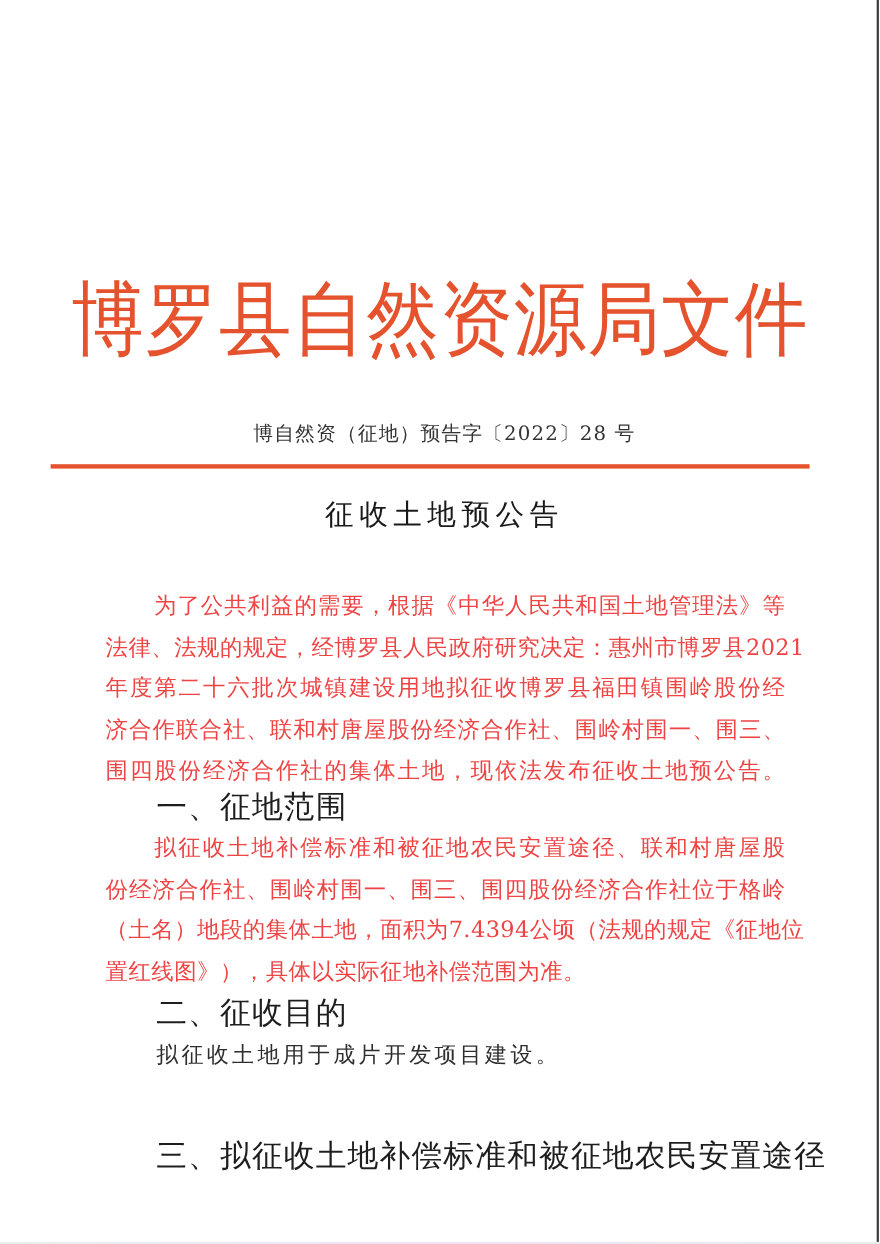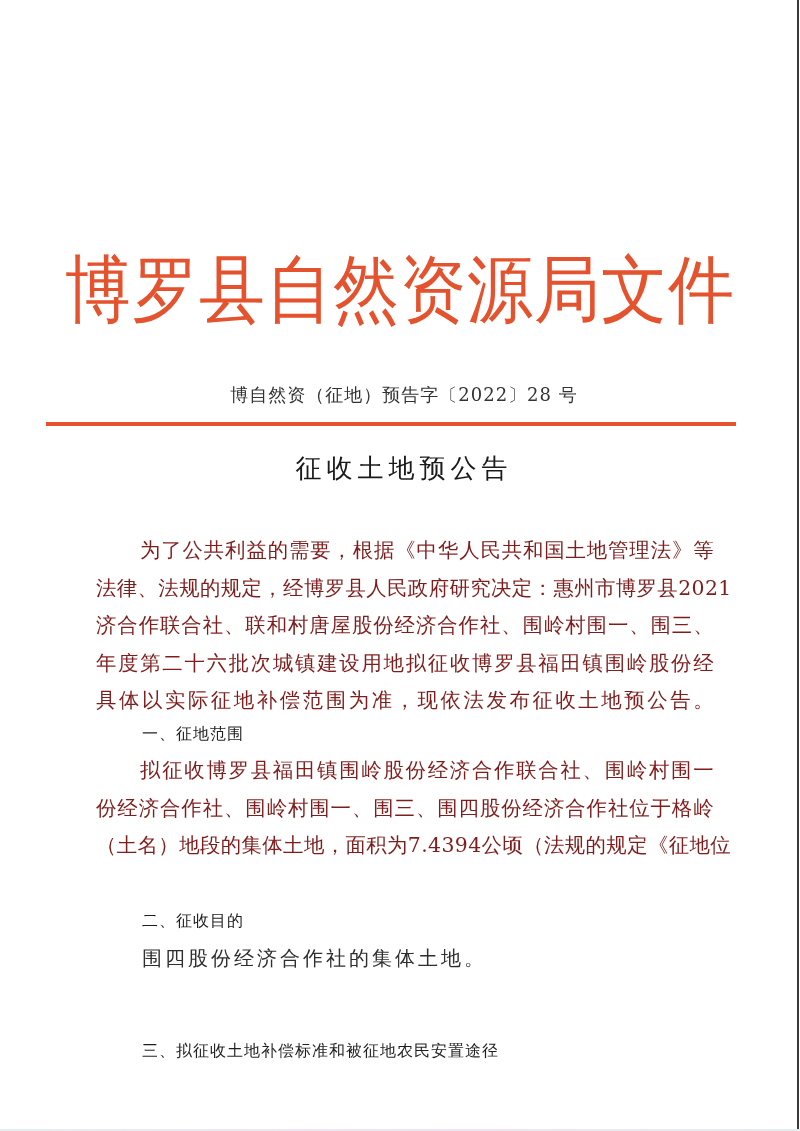--- a/index.html
+++ b/index.html
@@ -72,39 +72,39 @@
       line-height: 36px;
       color: #1a1a1a;
       letter-spacing: 5px;
     }
     .body-text {
       position: absolute;
       left: 96px;
       width: 618px;
       font-size: 20.4px;
       line-height: 37.5px;
-      color: #7f1d1d;
+      color: #ef4444;
       text-align: justify;
       text-align-last: justify;
       letter-spacing: 0.4px;
     }
     .line {
       display: block;
       height: 37.5px;
       white-space: nowrap;
       text-align: justify;
       text-align-last: justify;
     }
     .line.indent { padding-left: 44px; }
     .line.last { text-align-last: left; }
     .heading {
       position: absolute;
       left: 142px;
       font-family: "DejaVu Sans", "Liberation Sans", sans-serif;
-      font-size: 16px;
+      font-size: 28px;
       line-height: 37.5px;
       color: #1e1e1e;
       letter-spacing: 1px;
     }
     .plain-line {
       position: absolute;
       left: 142px;
       font-size: 20px;
       line-height: 37.5px;
       color: #2e2e2e;
@@ -121,32 +121,33 @@
 
   <div class="doc-number">博自然资（征地）预告字〔2022〕28 号</div>
 
   <div class="red-rule"></div>
 
   <div class="notice-title">征收土地预公告</div>
 
   <div class="body-text" style="top:532px;">
     <span class="line indent">为了公共利益的需要，根据《中华人民共和国土地管理法》等</span>
     <span class="line">法律、法规的规定，经博罗县人民政府研究决定：惠州市博罗县2021</span>
+    <span class="line">年度第二十六批次城镇建设用地拟征收博罗县福田镇围岭股份经</span>
     <span class="line">济合作联合社、联和村唐屋股份经济合作社、围岭村围一、围三、</span>
-    <span class="line">年度第二十六批次城镇建设用地拟征收博罗县福田镇围岭股份经</span>
-    <span class="line">具体以实际征地补偿范围为准，现依法发布征收土地预公告。</span>
+    <span class="line">围四股份经济合作社的集体土地，现依法发布征收土地预公告。</span>
   </div>
 
   <div class="heading" style="top:715px;">一、征地范围</div>
   <div class="body-text" style="top:752px;">
-    <span class="line indent">拟征收博罗县福田镇围岭股份经济合作联合社、围岭村围一</span>
+    <span class="line indent">拟征收土地补偿标准和被征地农民安置途径、联和村唐屋股</span>
     <span class="line">份经济合作社、围岭村围一、围三、围四股份经济合作社位于格岭</span>
     <span class="line">（土名）地段的集体土地，面积为7.4394公顷（法规的规定《征地位</span>
+    <span class="line last">置红线图》），具体以实际征地补偿范围为准。</span>
   </div>
 
   <div class="heading" style="top:902px;">二、征收目的</div>
-  <div class="plain-line" style="top:940px;">围四股份经济合作社的集体土地。</div>
+  <div class="plain-line" style="top:940px;">拟征收土地用于成片开发项目建设。</div>
 
   <div class="heading" style="top:1032px;">三、拟征收土地补偿标准和被征地农民安置途径</div>
 
   <div class="right-edge"></div>
   <div class="bottom-edge"></div>
 </div>
 
 </body></html>

